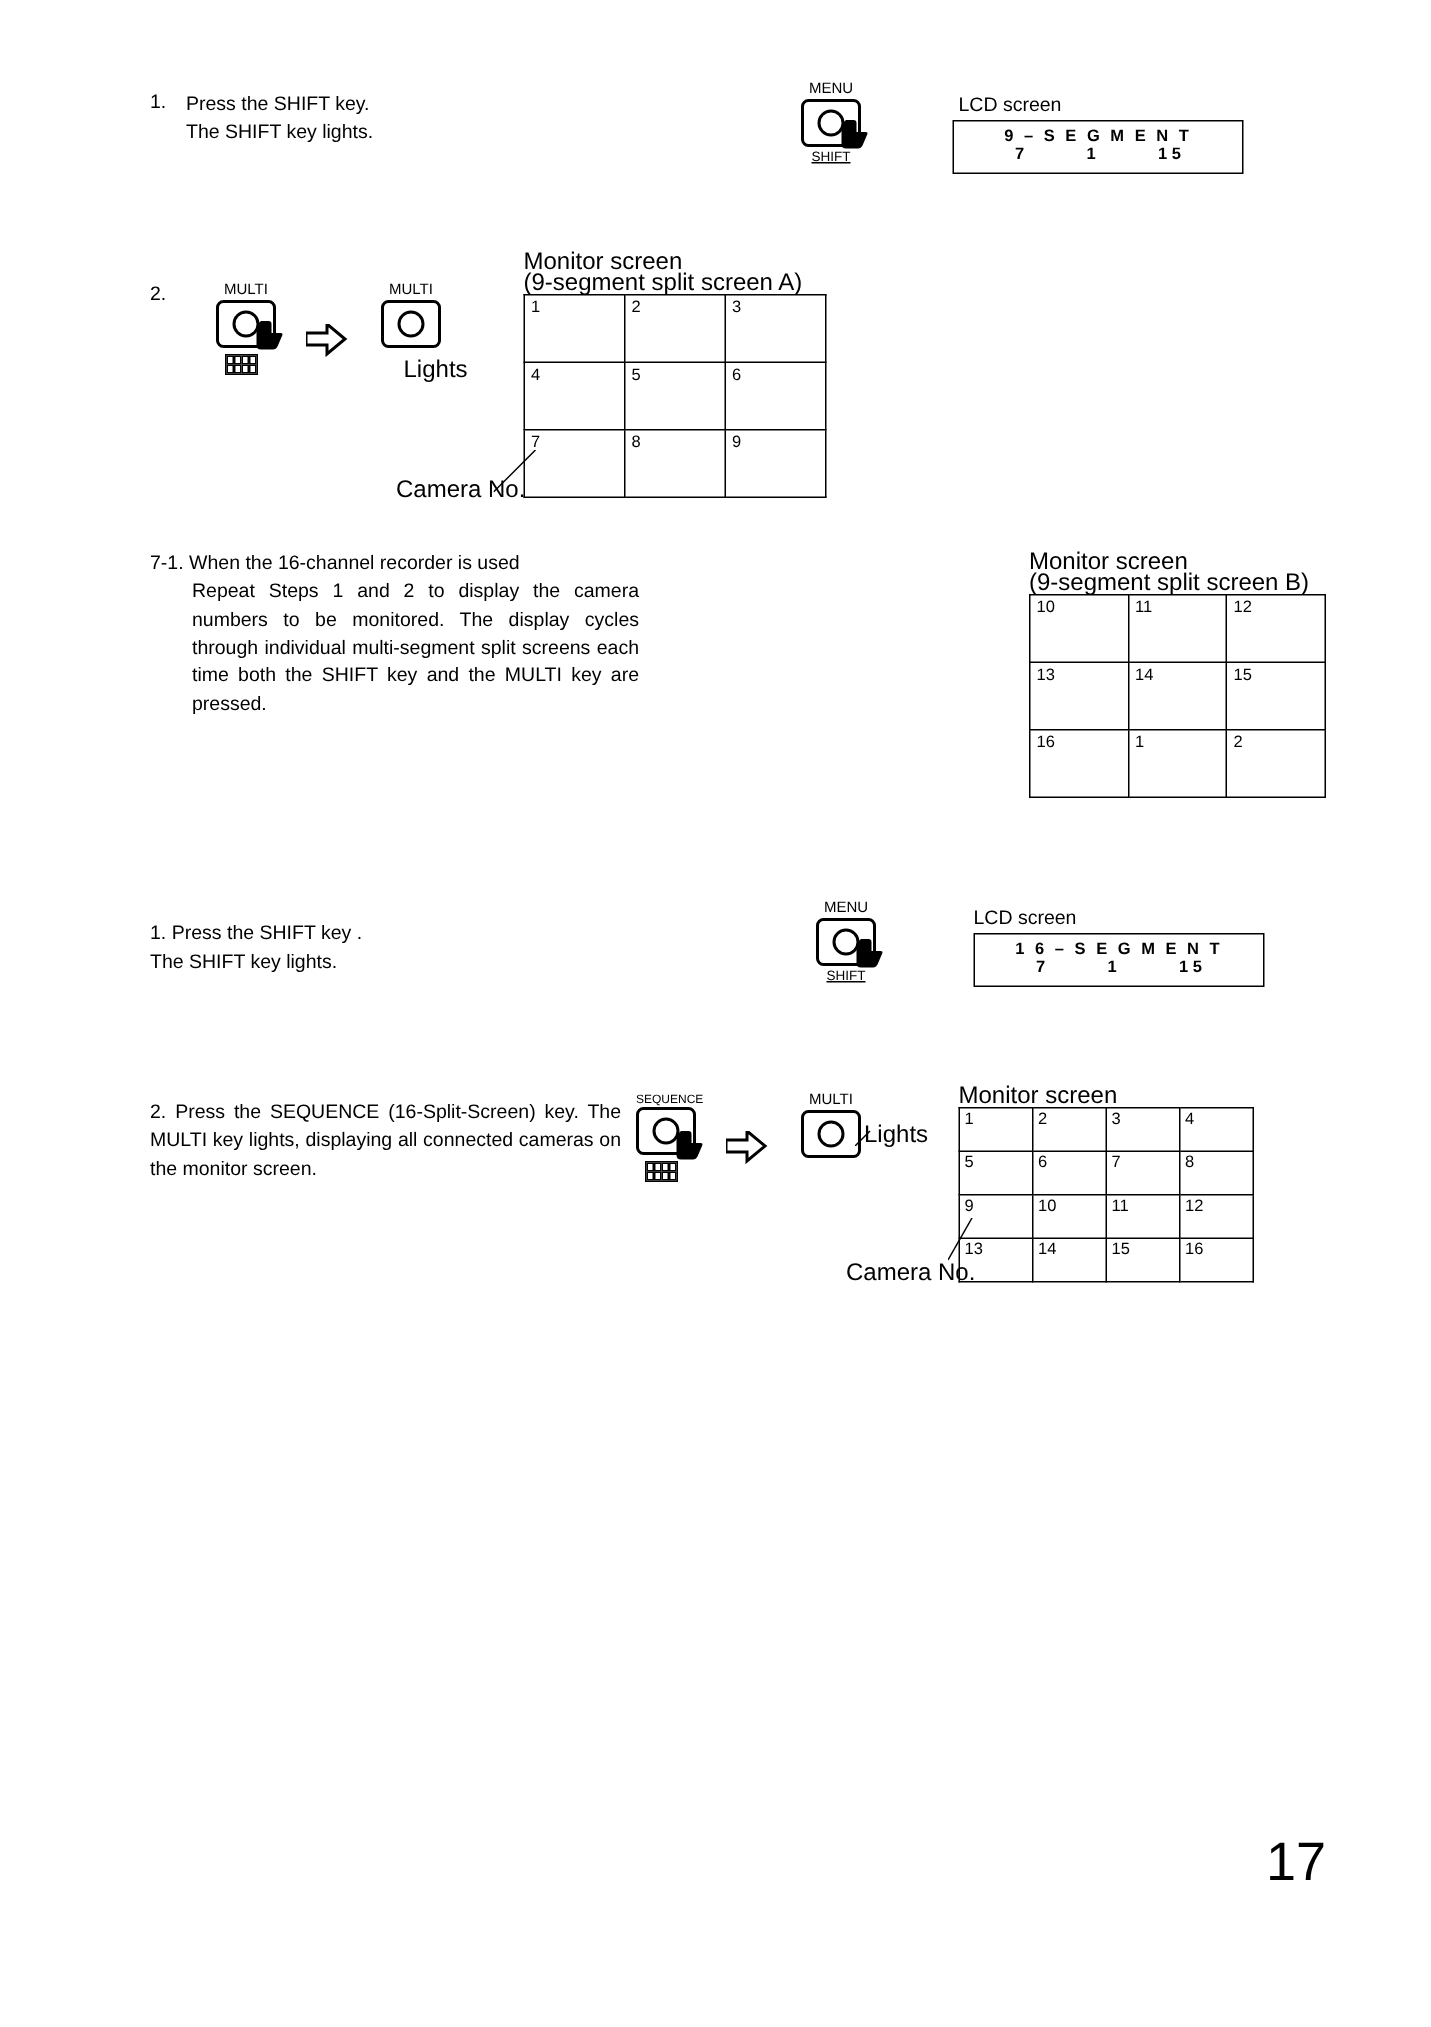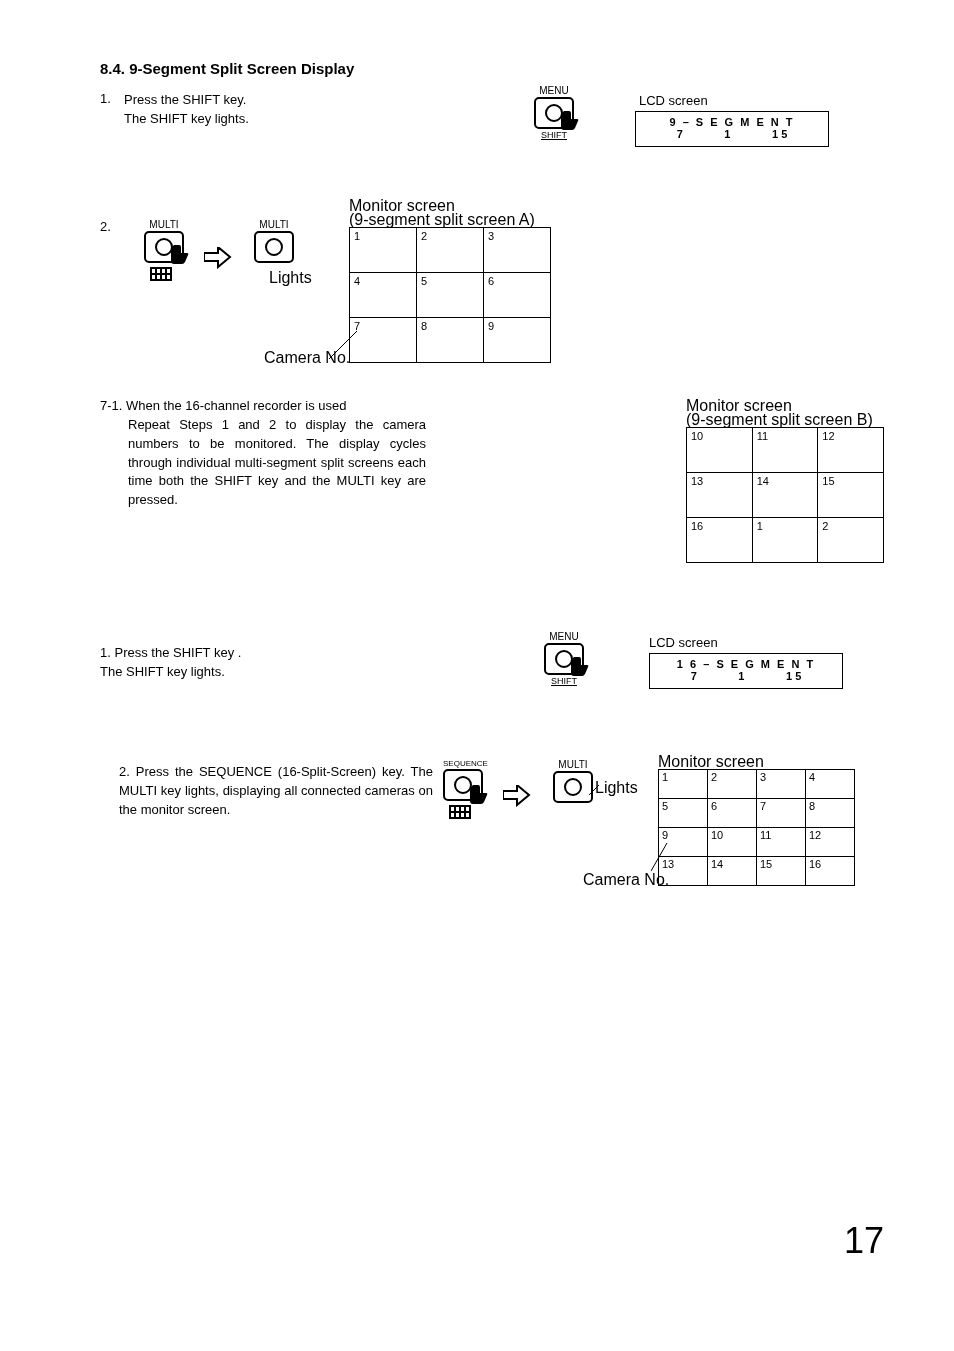--- a/index.html
+++ b/index.html
@@ -156,21 +156,20 @@
       <defs>
     <g id="hand">
       <path d="M4 0 q-3 2 -3 6 l0 10 q0 3 3 3 l8 0 q2 0 3 -2 l3 -7 q1 -2 -1 -2 l-6 0 l0 -6 q0 -2 -2 -2 z" fill="#000"></path>
     </g>
     <g id="arrow">
       <path d="M0 6 L14 6 L14 0 L26 10 L14 20 L14 14 L0 14 Z" fill="none" stroke="#000" stroke-width="2"></path>
     </g>
   </defs>
     </svg>
 
-  <div class="section-heading">8.4. 9-Segment Split Screen Display</div>
 
   <div class="step-row" style="min-height:110px;">
     <div class="step-num">1.</div>
     <div class="step-body" style="white-space:pre-line">Press the SHIFT key.
 The SHIFT key lights.</div>
     <div class="gfx-col">
 
       <div class="key-btn" style="left:120px; top:-6px;">
         <div class="key-label-top">MENU</div>
         <div class="key-rect">
@@ -316,21 +315,21 @@
         <div>1 6 – S E G M E N T</div>
         <div class="lcd-row">
           <span>7</span>
           <span>1</span>
           <span>1 5</span>
         </div>
       </div>
     </div>
   </div>
 
-  <div class="step-row" style="min-height:170px;margin-left:19px;">
+  <div class="step-row" style="min-height:170px;">
     <div class="step-body" style="flex:0 0 314px;">
       <span>2.</span> <span>Press the SEQUENCE (16-Split-Screen) key.
 The MULTI key lights, displaying all connected cameras on the monitor screen.</span>
     </div>
     <div class="gfx-col">
 
       <div class="key-btn" style="left:10px; top:-4px;">
         <div class="key-label-top" style="font-size:8px">SEQUENCE</div>
         <div class="key-rect">
             <div class="dot"></div>

